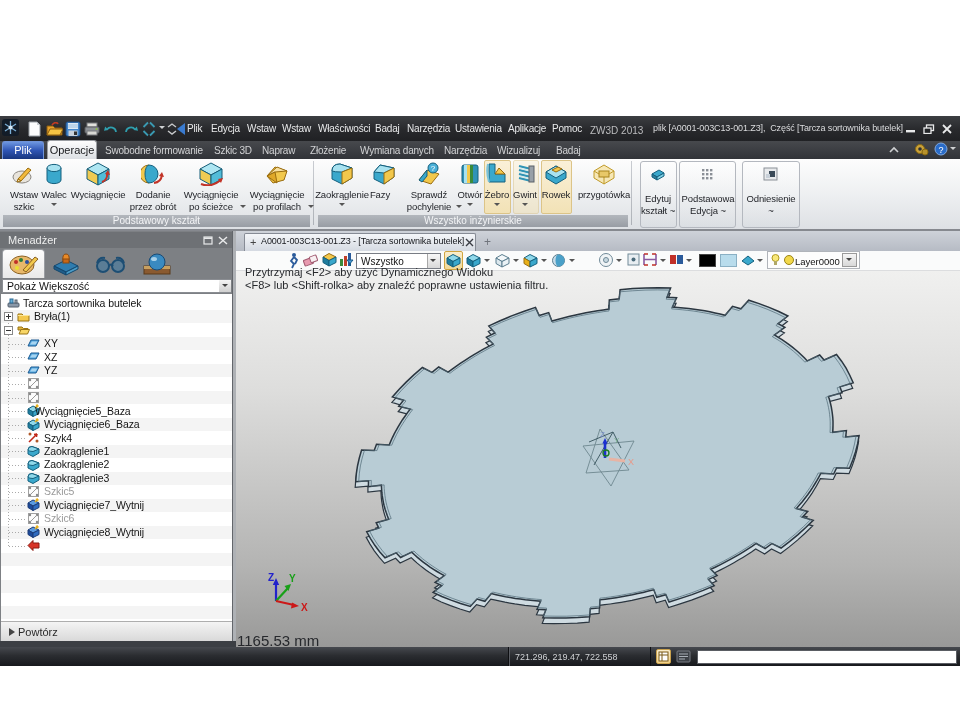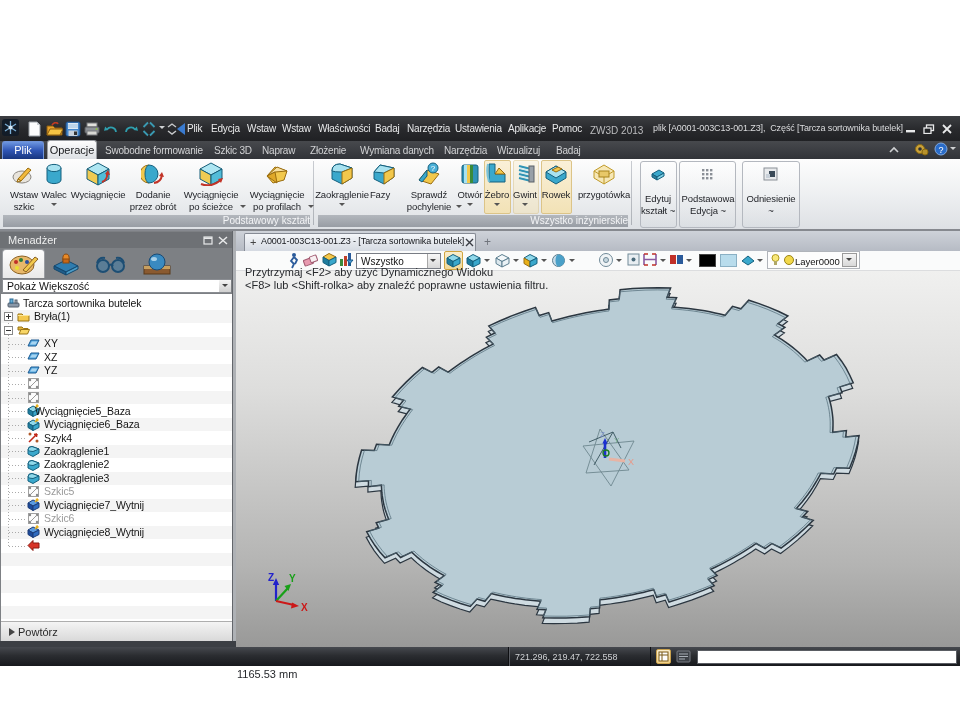--- a/index.html
+++ b/index.html
@@ -3,21 +3,21 @@
 *{margin:0;padding:0;box-sizing:border-box}
 html,body{width:960px;height:720px;background:#fff;font-family:"Liberation Sans",sans-serif;overflow:hidden}
 .abs{position:absolute}
 body{position:relative}
 .t11{font-size:10px;letter-spacing:-0.2px;color:#e9eaeb;white-space:nowrap}
 .titlebar{position:absolute;left:0;top:116px;width:960px;height:25px;background:linear-gradient(#3c3e42,#28292c 55%,#202124)}
 .tabrow{position:absolute;left:0;top:141px;width:960px;height:18px;background:linear-gradient(#47494d,#313338)}
 .tabtxt{position:absolute;top:145px;font-size:10px;letter-spacing:-0.2px;color:#d2d3d5;white-space:nowrap}
 .ribbon{position:absolute;left:0;top:159px;width:960px;height:71px;background:linear-gradient(#fdfdfd,#eceef0 55%,#dde0e4)}
 .ribbonbtm{position:absolute;left:0;top:229px;width:960px;height:3px;background:#86898f}
-.grouplabel{position:absolute;top:215px;height:12px;background:linear-gradient(#b3b7bd,#989da4);color:#f3f4f6;font-size:10px;text-align:right;line-height:12px;white-space:nowrap}
+.grouplabel{position:absolute;top:215px;height:12px;background:linear-gradient(#b3b7bd,#989da4);color:#f3f4f6;font-size:10px;text-align:center;line-height:12px;white-space:nowrap}
 .rlabel{position:absolute;font-size:9.5px;letter-spacing:-0.1px;color:#1d1f24;text-align:center;line-height:11.5px;white-space:nowrap}
 .panel{position:absolute;left:0;top:231px;width:236px;height:417px;background:#7d8084}
 .phead{position:absolute;left:0;top:232px;width:236px;height:16px;background:#6e7175;color:#eceded;font-size:11px;line-height:16px;padding-left:8px}
 .ptabs{position:absolute;left:0;top:248px;width:236px;height:30px;background:#7d8084}
 .pcombo{position:absolute;left:2px;top:279px;width:229px;height:14px;background:#fff;border:1px solid #8a8d92}
 .tree{position:absolute;left:1px;top:294px;width:231px;height:327px;background:#fff;overflow:hidden}
 .trow{position:absolute;left:0;width:231px;height:13px;font-size:10.5px;letter-spacing:-0.1px;color:#141414;white-space:nowrap}
 .trow span{position:absolute;top:0px;line-height:13px}
 .pfoot{position:absolute;left:1px;top:621px;width:231px;height:20px;background:linear-gradient(#f4f4f4,#d9d9d9);border-top:1px solid #aeaeae;font-size:11px;color:#2a2a2a;line-height:20px}
 .docstrip{position:absolute;left:236px;top:231px;width:724px;height:20px;background:linear-gradient(#ced2d9,#b6bbc4)}
@@ -634,21 +634,21 @@
 <path d="M276 578 l-3.2 7 l6.4 0 z" fill="#2222cc"></path>
 <path d="M276 601 L288 588" stroke="#18a018" stroke-width="2.2"></path>
 <path d="M291 584 l-6.5 2 l4 5 z" fill="#18a018"></path>
 <path d="M276 601 L294 605" stroke="#cc1818" stroke-width="2"></path>
 <path d="M299 606 l-7 -3.4 l-1 6 z" fill="#cc1818"></path>
 <text x="268" y="581" font-size="10" fill="#2222cc" font-weight="bold">Z</text>
 <text x="289" y="582" font-size="10" fill="#18a018" font-weight="bold">Y</text>
 <text x="301" y="611" font-size="10" fill="#cc1818" font-weight="bold">X</text>
 </g>
 </svg>
-<div class="abs" style="left:237px;top:668px;font-size:11px;color:#26282c">1165.53 mm</div>
+<div class="abs" style="left:237px;top:632px;font-size:15px;color:#26282c">1165.53 mm</div>
 <div class="abs" style="left:0;top:641px;width:236px;height:6px;background:#3c3f44"></div>
 <div class="statusbar"></div>
 <div class="abs" style="left:508px;top:647px;width:1px;height:19px;background:#0e0f12"></div>
 <div class="abs" style="left:509px;top:647px;width:1px;height:19px;background:#5a5d63"></div>
 <div class="abs" style="left:515px;top:652px;font-size:9px;color:#cfd1d4">721.296, 219.47, 722.558</div>
 <div class="abs" style="left:650px;top:647px;width:1px;height:19px;background:#0e0f12"></div>
 <div class="abs" style="left:656px;top:649px;width:15px;height:15px;background:linear-gradient(#fbeecd,#f0d088);border:1px solid #caa24e;border-radius:2px"></div>
 <svg class="abs" style="left:658px;top:651px" width="11" height="11" viewBox="0 0 11 11">
     <rect x="1" y="1" width="9" height="9" fill="#fdfdfd" stroke="#7a5a18"></rect>
     <path d="M1 4 h9 M4 1 v9" stroke="#7a5a18"></path>

